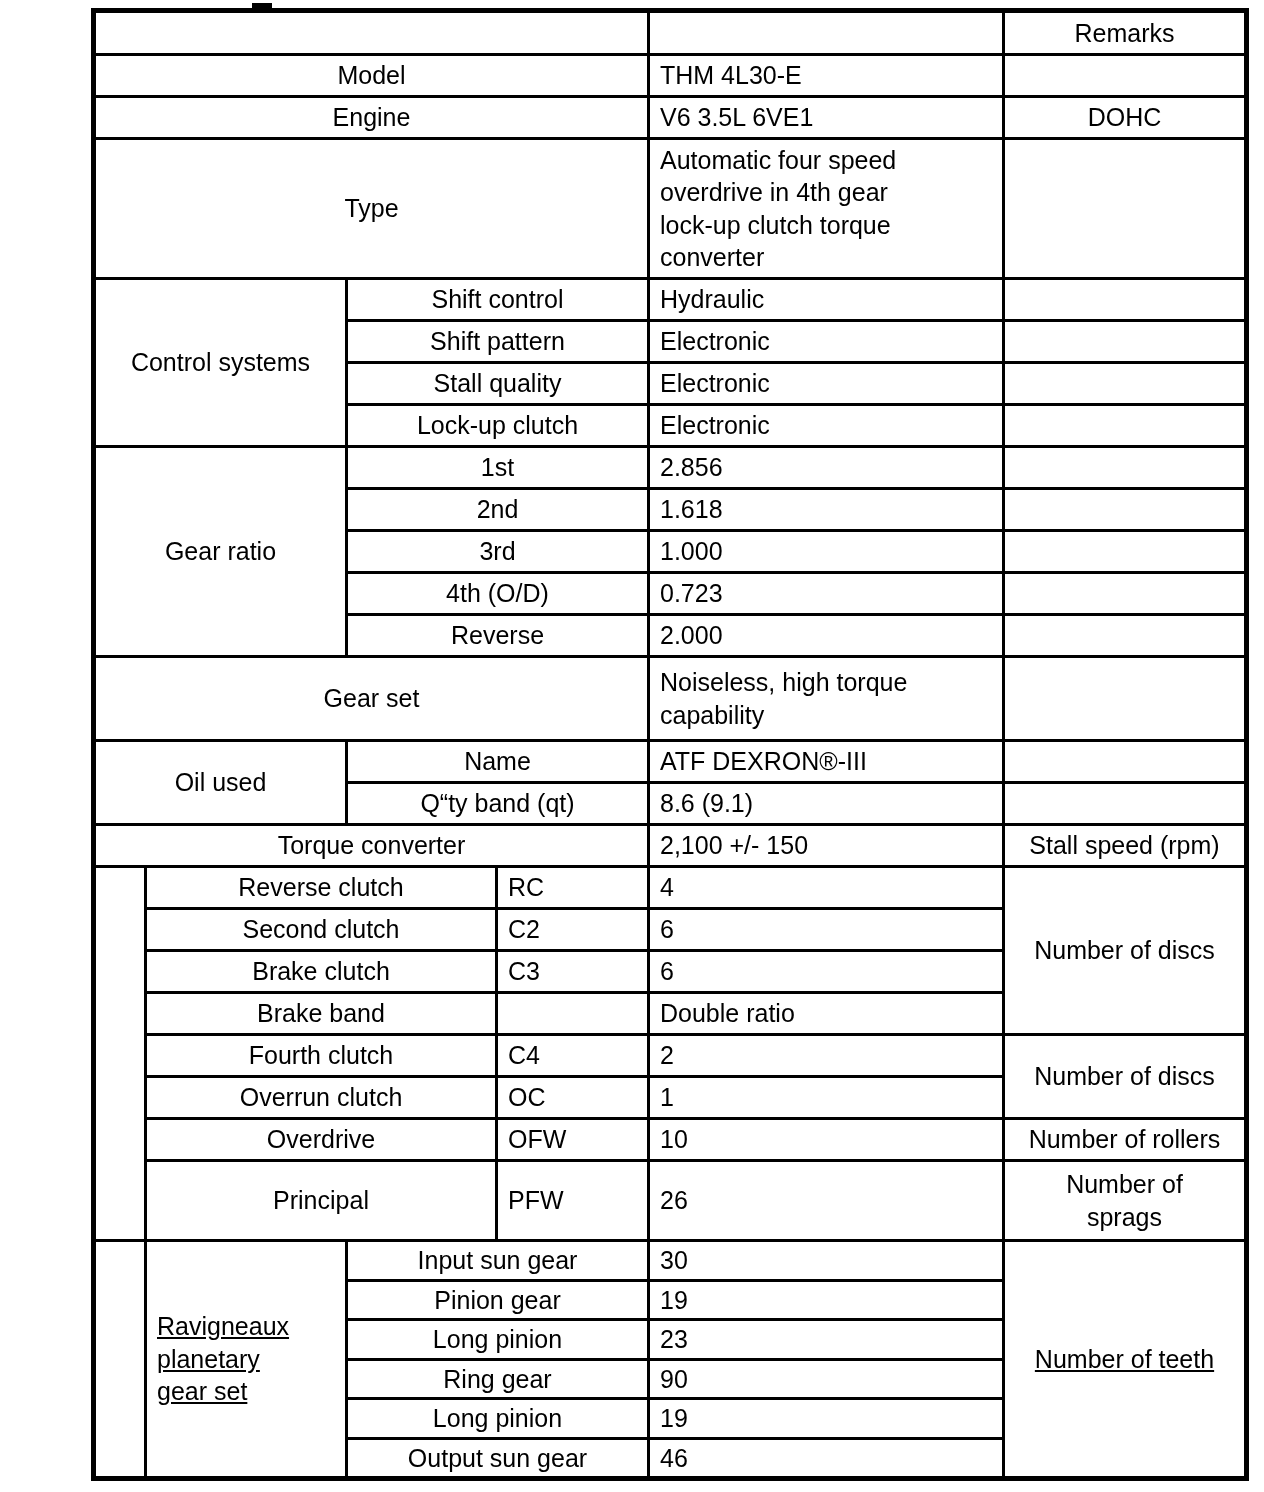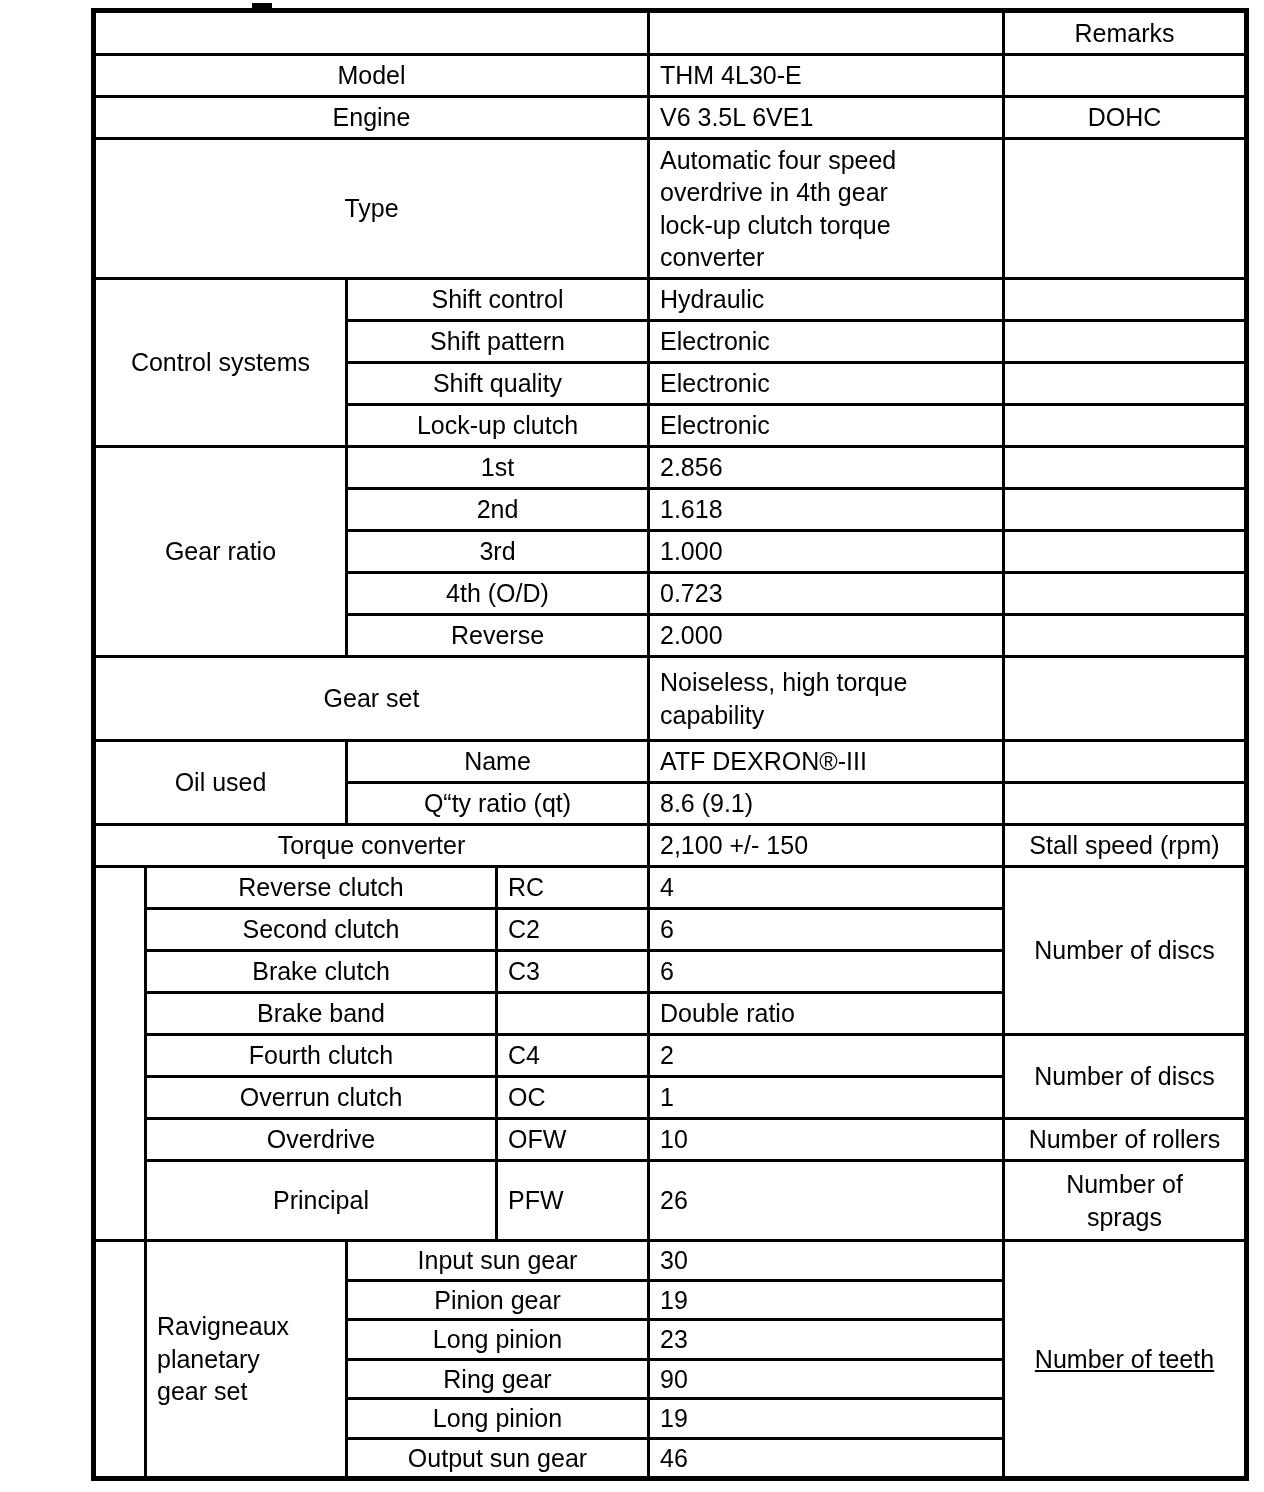--- a/index.html
+++ b/index.html
@@ -35,21 +35,21 @@
     border: 3px solid #000;
     vertical-align: middle;
     padding: 2px 10px;
     overflow: hidden;
     background: #fff;
   }
   td.lbl { text-align: center; padding-left: 14px; }
   td.val { }
   td.rem { text-align: center; }
   td.top { vertical-align: top; padding-top: 6px; }
-  td.midlbl { text-align: left; padding-left: 14px; }
+  td.midlbl { text-align: left; padding-left: 14px; text-decoration: underline; }
   .pre { white-space: pre-line; }
   td.teeth-rem { vertical-align: bottom; padding-bottom: 50px; text-decoration: underline; }
 </style>
 </head>
 <body>
 
 <div class="page">
   <div class="top-nub"></div>
 
   <table class="spec">
@@ -95,21 +95,21 @@
       <td colspan="2" class="lbl">Shift control</td>
       <td class="val">Hydraulic</td>
       <td class="rem"></td>
     </tr>
     <tr style="height:42px">
       <td colspan="2" class="lbl">Shift pattern</td>
       <td class="val">Electronic</td>
       <td class="rem"></td>
     </tr>
     <tr style="height:42px">
-      <td colspan="2" class="lbl">Shift quality</td>
+      <td colspan="2" class="lbl">Stall quality</td>
       <td class="val">Electronic</td>
       <td class="rem"></td>
     </tr>
     <tr style="height:42px">
       <td colspan="2" class="lbl">Lock-up clutch</td>
       <td class="val">Electronic</td>
       <td class="rem"></td>
     </tr>
 
     <tr style="height:42px">
@@ -146,21 +146,21 @@
       <td class="rem"></td>
     </tr>
 
     <tr style="height:42px">
       <td colspan="2" rowspan="2" class="lbl top">Oil used</td>
       <td colspan="2" class="lbl">Name</td>
       <td class="val">ATF DEXRON®-III</td>
       <td class="rem"></td>
     </tr>
     <tr style="height:42px">
-      <td colspan="2" class="lbl">Q“ty ratio (qt)</td>
+      <td colspan="2" class="lbl">Q“ty band (qt)</td>
       <td class="val">8.6 (9.1)</td>
       <td class="rem"></td>
     </tr>
 
     <tr style="height:42px">
       <td colspan="4" class="lbl">Torque converter</td>
       <td class="val">2,100 +/- 150</td>
       <td class="rem">Stall speed (rpm)</td>
     </tr>
 

